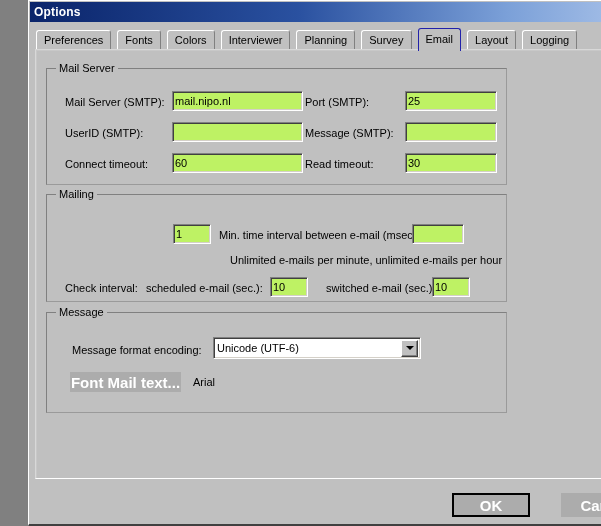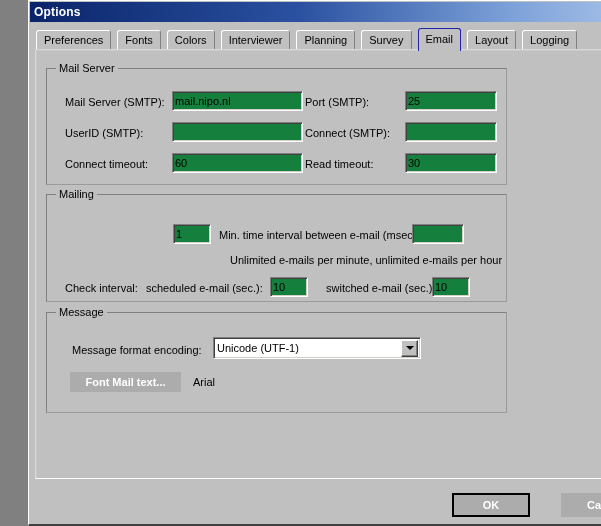--- a/index.html
+++ b/index.html
@@ -149,21 +149,21 @@
     font-size: 11px;
     color: #000000;
     white-space: nowrap;
     line-height: 13px;
   }
 
   
   .tf {
     position: absolute;
     box-sizing: border-box;
-    background: #15803d;
+    background: #bef264;
     border-top: 1px solid #808080;
     border-left: 1px solid #808080;
     border-right: 1px solid #ffffff;
     border-bottom: 1px solid #ffffff;
     box-shadow: inset 1px 1px 0 #404040, inset -1px -1px 0 #d4d0c8;
     font-family: "Liberation Sans", sans-serif;
     font-size: 11px;
     color: #000000;
     padding: 0 2px;
     outline: none;
@@ -215,21 +215,21 @@
   }
 
   
   .flatbtn {
     position: absolute;
     box-sizing: border-box;
     background: #acacac;
     border: none;
     color: #ffffff;
     font-family: "Liberation Sans", sans-serif;
-    font-size: 11px;
+    font-size: 15px;
     font-weight: bold;
     text-align: center;
     cursor: default;
     white-space: nowrap;
     display: flex;
     align-items: center;
     justify-content: center;
     padding: 0;
   }
   .flatbtn.default {
@@ -276,21 +276,21 @@
 
       <span class="lbl" style="left:18px; top:27px;">Mail Server (SMTP):</span>
       <input class="tf" type="text" style="left: 125px; top: 22px; width: 131px; height: 20px;" value="mail.nipo.nl">
 
       <span class="lbl" style="left:258px; top:27px;">Port (SMTP):</span>
       <input class="tf" type="text" style="left: 358px; top: 22px; width: 92px; height: 20px;" value="25">
 
       <span class="lbl" style="left:18px; top:58px;">UserID (SMTP):</span>
       <input class="tf" type="text" style="left: 125px; top: 53px; width: 131px; height: 20px;" value="">
 
-      <span class="lbl" style="left:258px; top:58px;">Connect (SMTP):</span>
+      <span class="lbl" style="left:258px; top:58px;">Message (SMTP):</span>
       <input class="tf" type="text" style="left: 358px; top: 53px; width: 92px; height: 20px;" value="">
 
       <span class="lbl" style="left:18px; top:89px;">Connect timeout:</span>
       <input class="tf" type="text" style="left: 125px; top: 84px; width: 131px; height: 20px;" value="60">
 
       <span class="lbl" style="left:258px; top:89px;">Read timeout:</span>
       <input class="tf" type="text" style="left: 358px; top: 84px; width: 92px; height: 20px;" value="30">
     </div>
 
     <div class="group" style="left:10px; top:144px; width:461px; height:108px;">
@@ -310,21 +310,21 @@
       <span class="lbl" style="left:279px; top:87px;">switched e-mail (sec.):</span>
       <input class="tf" type="text" style="left: 385px; top: 82px; width: 38px; height: 20px;" value="10">
     </div>
 
     <div class="group" style="left:10px; top:262px; width:461px; height:101px;">
       <span class="group-title">Message</span>
 
       <span class="lbl" style="left:25px; top:31px;">Message format encoding:</span>
 
       <div class="combo" style="left:166px; top:24px; width:208px; height:22px;">
-        <span class="combo-text">Unicode (UTF-1)</span>
+        <span class="combo-text">Unicode (UTF-6)</span>
         <span class="combo-arrow">
           <span class="arrow-glyph"></span>
         </span>
       </div>
 
       <div class="flatbtn" style="left:23px; top:59px; width:111px; height:20px;">Font Mail text...</div>
       <span class="lbl" style="left:146px; top:63px;">Arial</span>
     </div>
 
   </div>

